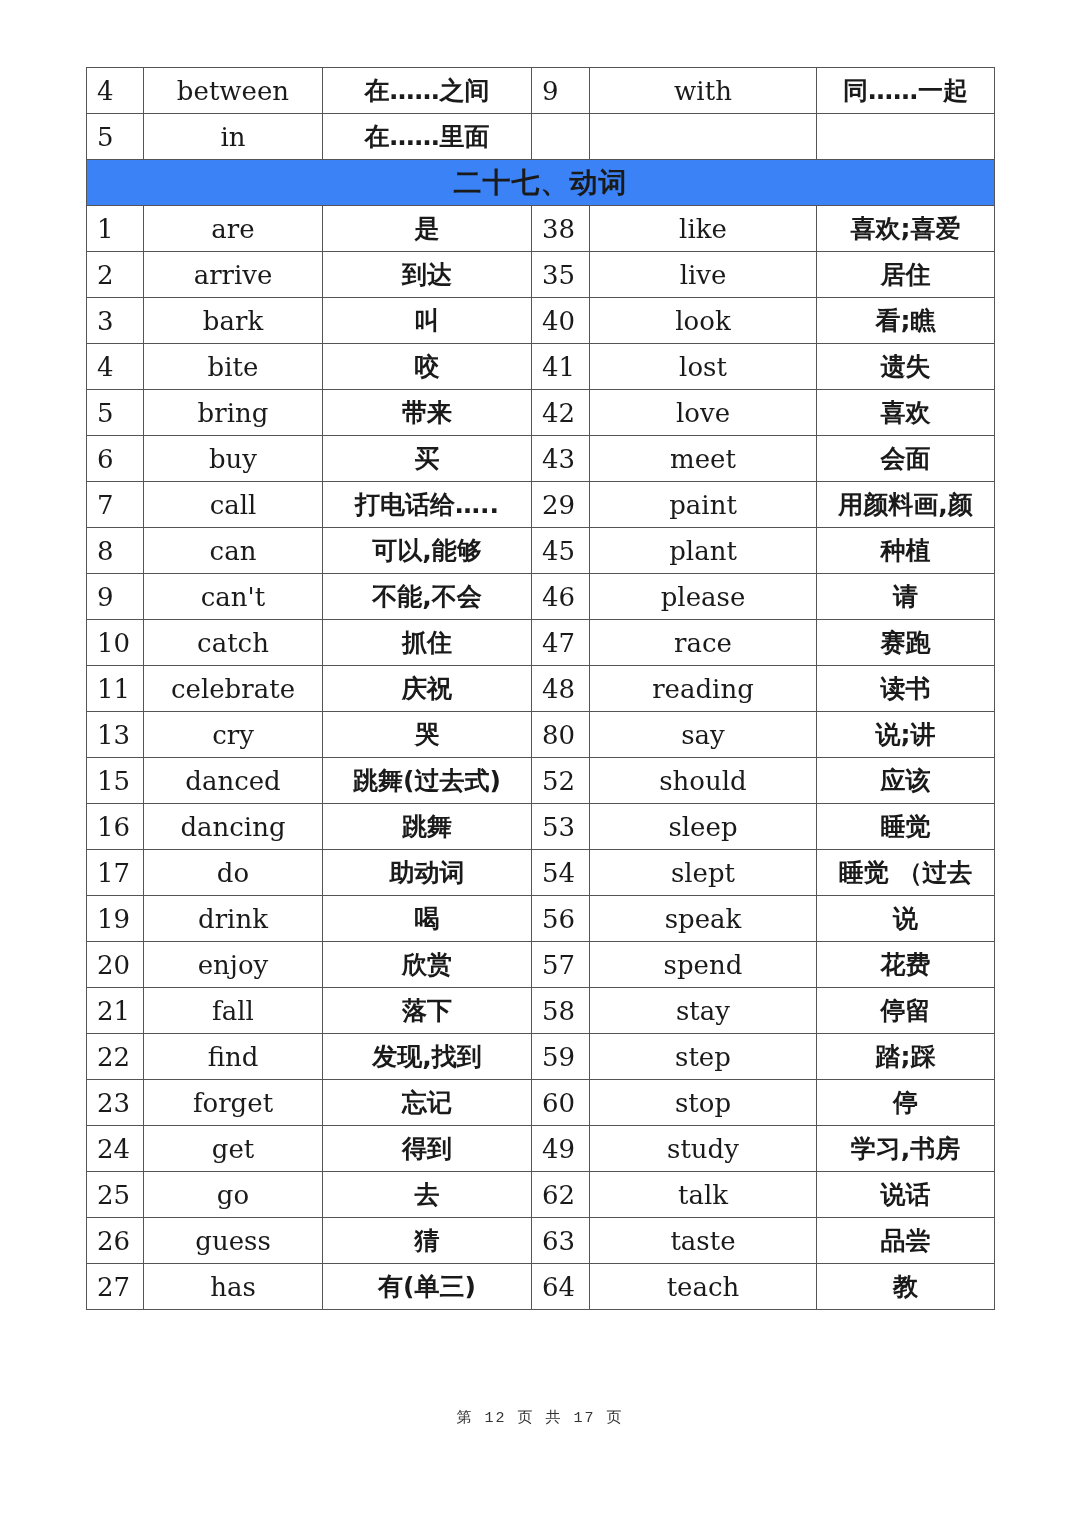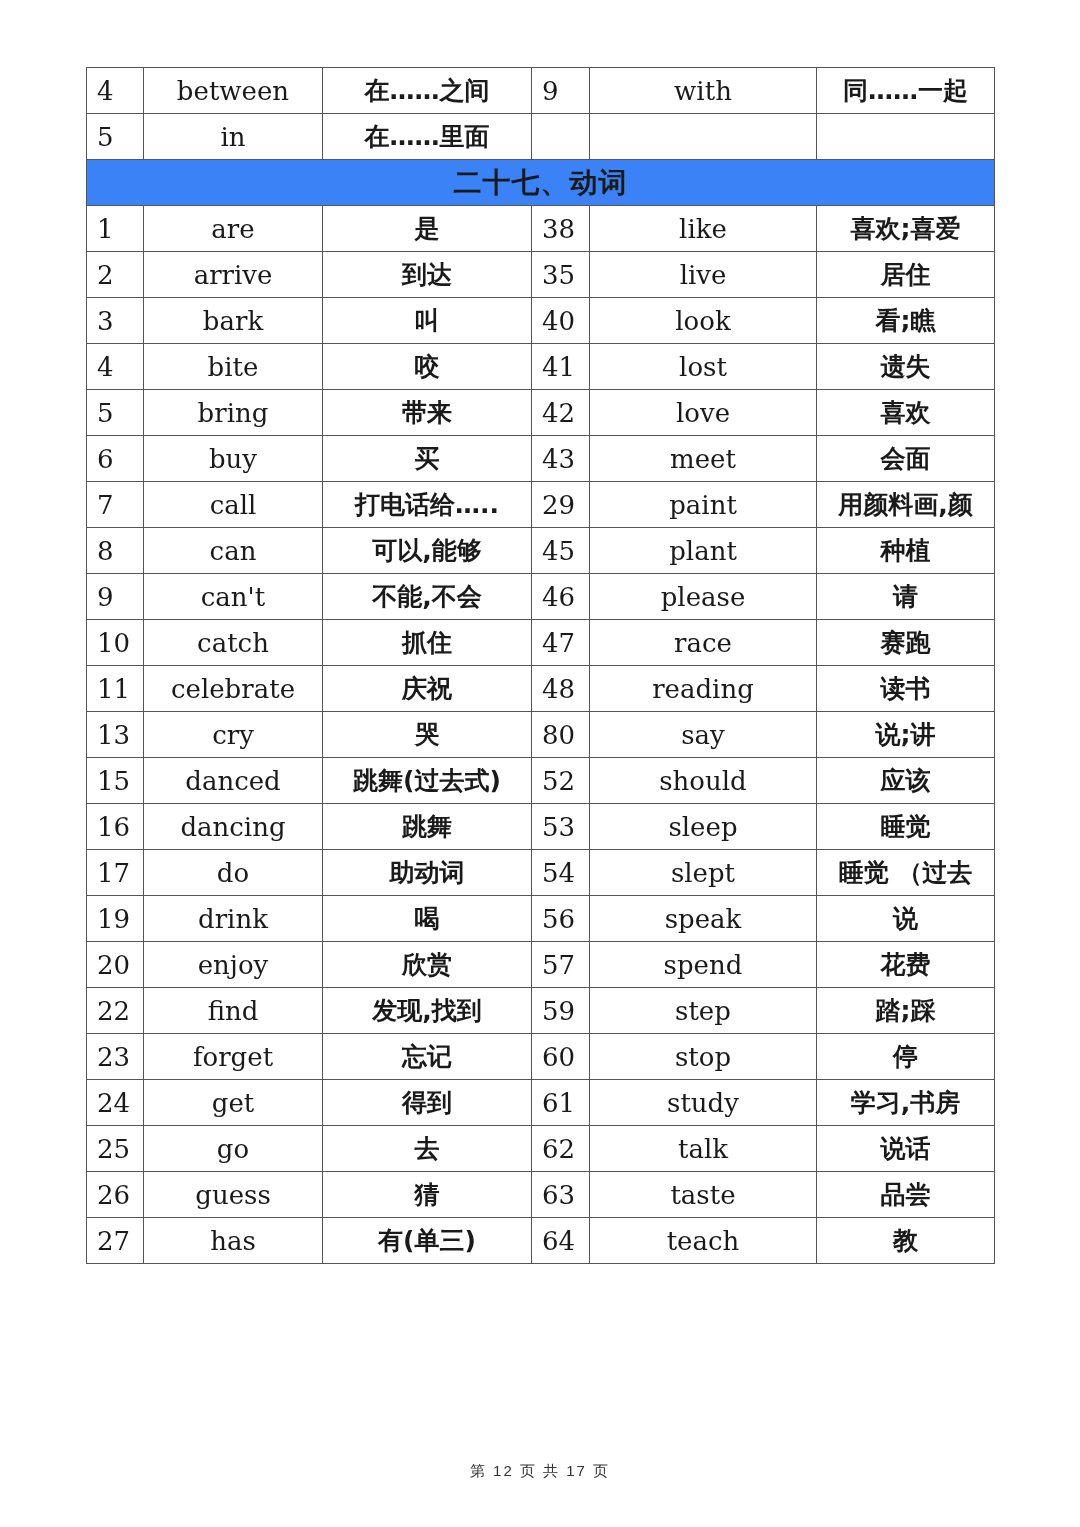--- a/index.html
+++ b/index.html
@@ -17,22 +17,22 @@
     font-size: 26px; line-height: 1;
     white-space: nowrap; overflow: hidden;
   }
   table.vocab td.num { text-align: left; padding-left: 10px; font-size: 26px; }
   table.vocab td.zh { font-family: "DejaVu Sans", sans-serif; font-size: 25px; font-weight: bold; }
   table.vocab tr.section td {
     background: #3b82f6; font-family: "DejaVu Sans", sans-serif;
     font-weight: bold; font-size: 28px; letter-spacing: 1px;
   }
   .footer {
-    position: absolute; left: 0; width: 1080px; top: 1462px; text-align: center;
-    font-family: Liberation Sans, sans-serif; font-size: 15px; color: #333; letter-spacing: 2px;
+    position: absolute; left: 0; width: 1080px; top: 1408px; text-align: center;
+    font-family: Liberation Mono, monospace; font-size: 15px; color: #333; letter-spacing: 2px;
   }
 </style>
 </head>
 <body>
 
 <div class="page">
   <table class="vocab">
     <colgroup>
       <col style="width:57px">
         <col style="width:179px">
@@ -191,40 +191,48 @@
         </tr>
         <tr>
           <td class="num">20</td>
           <td class="en">enjoy</td>
           <td class="zh">欣赏</td>
           <td class="num">57</td>
           <td class="en">spend</td>
           <td class="zh">花费</td>
         </tr>
         <tr>
+          <td class="num">21</td>
+          <td class="en">fall</td>
+          <td class="zh">落下</td>
+          <td class="num">58</td>
+          <td class="en">stay</td>
+          <td class="zh">停留</td>
+        </tr>
+        <tr>
           <td class="num">22</td>
           <td class="en">find</td>
           <td class="zh">发现,找到</td>
           <td class="num">59</td>
           <td class="en">step</td>
           <td class="zh">踏;踩</td>
         </tr>
         <tr>
           <td class="num">23</td>
           <td class="en">forget</td>
           <td class="zh">忘记</td>
           <td class="num">60</td>
           <td class="en">stop</td>
           <td class="zh">停</td>
         </tr>
         <tr>
           <td class="num">24</td>
           <td class="en">get</td>
           <td class="zh">得到</td>
-          <td class="num">61</td>
+          <td class="num">49</td>
           <td class="en">study</td>
           <td class="zh">学习,书房</td>
         </tr>
         <tr>
           <td class="num">25</td>
           <td class="en">go</td>
           <td class="zh">去</td>
           <td class="num">62</td>
           <td class="en">talk</td>
           <td class="zh">说话</td>

